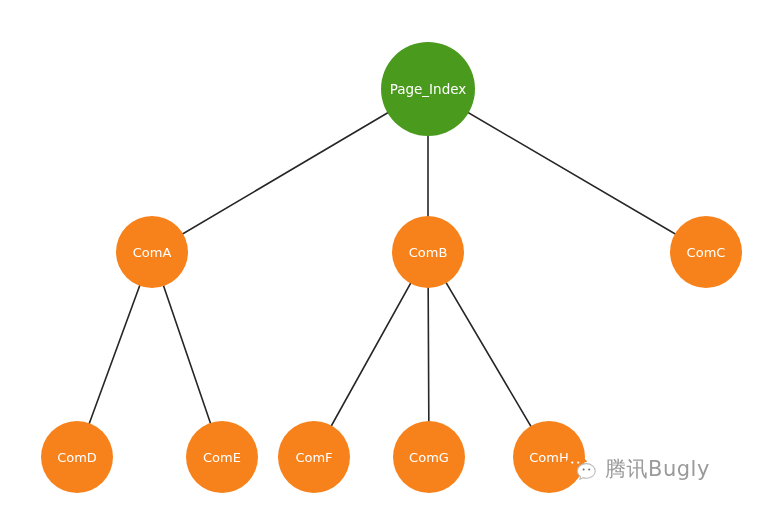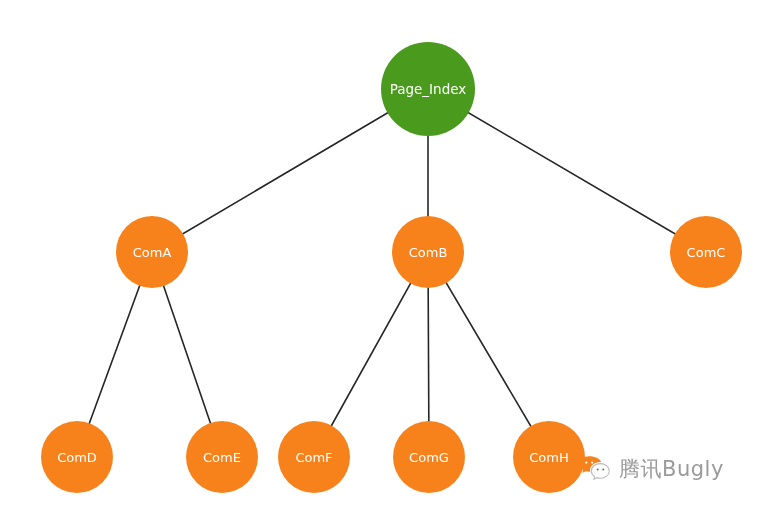--- a/index.html
+++ b/index.html
@@ -44,21 +44,21 @@
     stroke: #262626;
     stroke-width: 1.6;
     stroke-linecap: round;
     fill: none;
   }
   #watermark {
     position: absolute;
     display: flex;
     align-items: center;
     gap: 7px;
-    left: 578px;
+    left: 564px;
     top: 450px;
     height: 38px;
   }
   #watermark-text {
     font-family: "DejaVu Sans", "Liberation Sans", sans-serif;
     font-size: 21px;
     color: #9a9a9a;
     letter-spacing: 0.5px;
     white-space: nowrap;
     line-height: 1;

